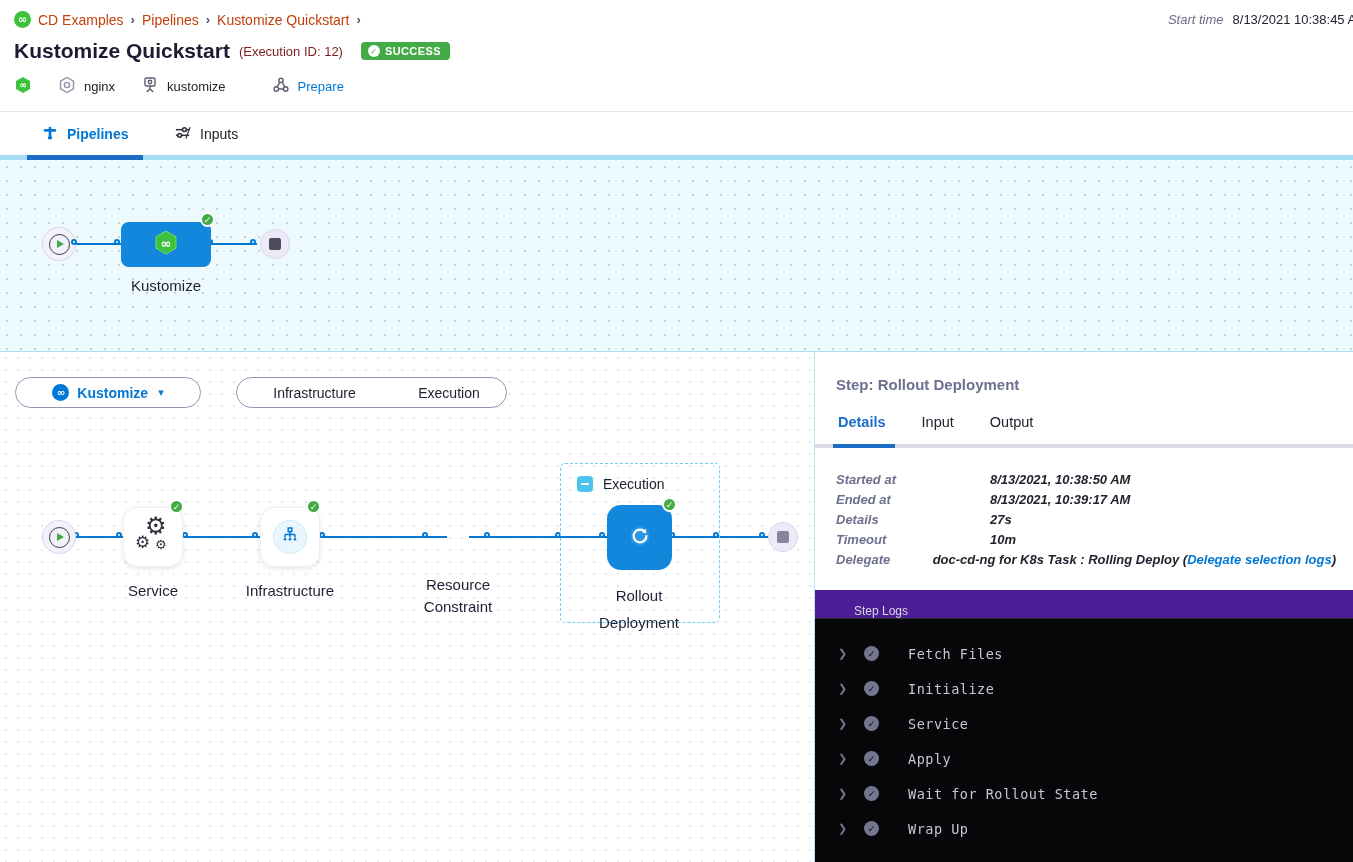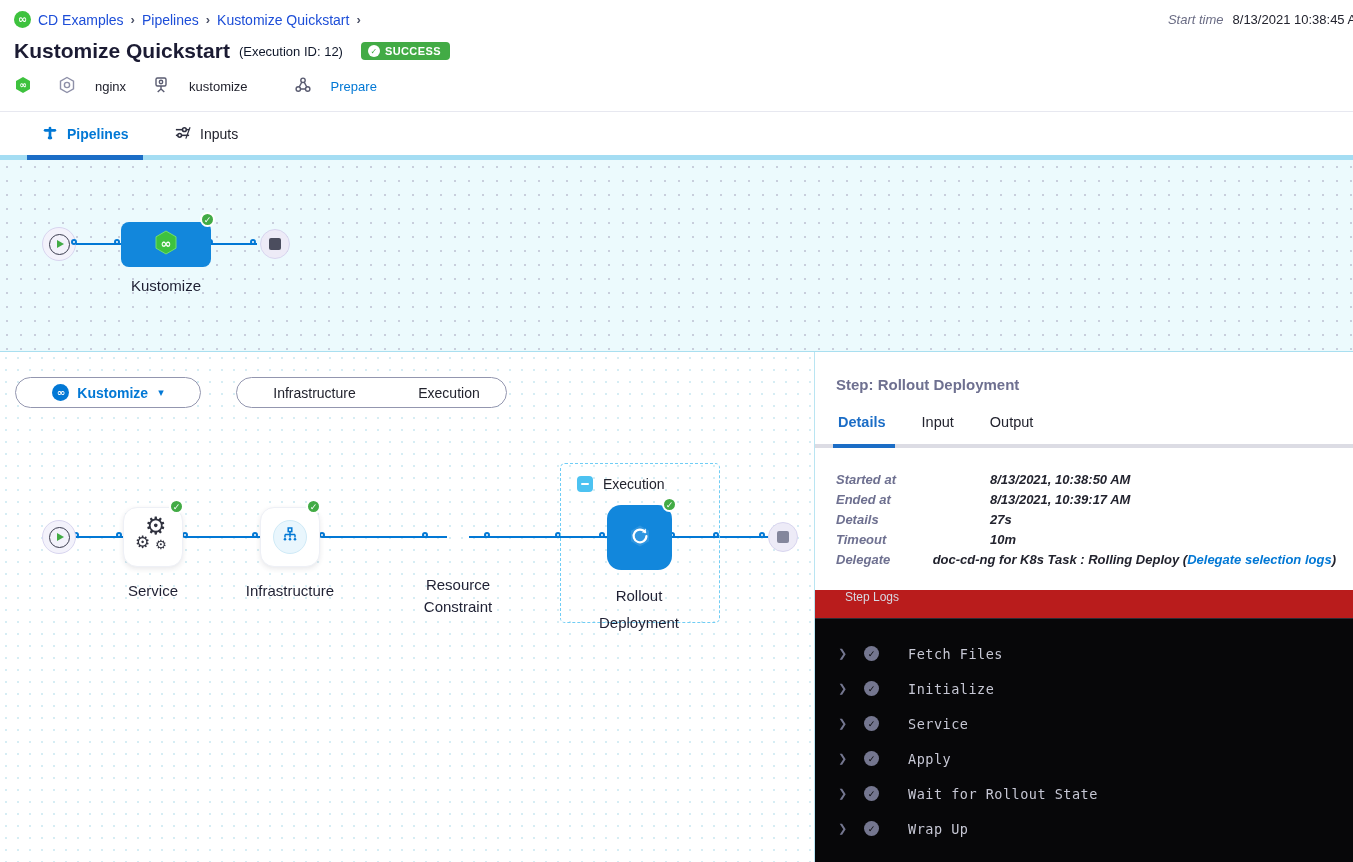--- a/index.html
+++ b/index.html
@@ -5,33 +5,33 @@
   * { margin:0; padding:0; box-sizing:border-box; }
   html,body { width:1353px; height:862px; overflow:hidden; background:#fff;
     font-family:"Liberation Sans", sans-serif; }
   .page { position:relative; width:1353px; height:862px; }
   .icon { font-family:"DejaVu Sans", sans-serif; }
 
   
   .topbar { position:relative; height:111px; background:#fff; }
   .breadcrumb { position:absolute; left:14px; top:11px; display:flex; align-items:center; gap:7px;
     font-size:14px; font-weight:500; }
-  .bc-link { color:#1d4ed8; text-decoration:none; cursor:pointer; }
+  .bc-link { color:#c2410c; text-decoration:none; cursor:pointer; }
   .bc-sep { color:#4c5268; font-size:13px; font-weight:600; }
   .harness-dot { width:17px; height:17px; border-radius:50%; background:#3ec23e; color:#fff;
     display:inline-flex; align-items:center; justify-content:center; font-size:11px; font-weight:700; }
   .titlerow { position:absolute; left:14px; top:39px; display:flex; align-items:center; }
   .page-title { font-size:21px; font-weight:700; color:#1b1b33; }
-  .exec-id { font-size:13px; color:#0f172a; margin-left:9px; }
+  .exec-id { font-size:13px; color:#7f1d1d; margin-left:9px; }
   .badge { margin-left:18px; background:#42ab45; color:#fff; border-radius:4px; padding:3px 9px 3px 7px;
     font-size:11px; font-weight:700; letter-spacing:.4px; display:inline-flex; align-items:center; gap:5px; }
   .badge-check { width:12px; height:12px; border-radius:50%; background:#fff; color:#42ab45;
     display:inline-flex; align-items:center; justify-content:center; font-size:8px; font-weight:700; }
   .metarow { position:absolute; left:14px; top:76px; display:flex; align-items:center; font-size:13px; color:#22232e; }
-  .metarow .gap-s { margin-left:26px; } .metarow .gap-t { margin-left:19px; }
+  .metarow .gap-s { margin-left:26px; } .metarow .gap-t { margin-left:8px; }
   .link-blue { color:#0278d5; cursor:pointer; }
   .starttime { position:absolute; right:-14px; top:12px; display:flex; gap:9px; font-size:13px; white-space:nowrap; }
   .starttime .lbl { color:#6b6d85;font-style:italic; }
   .starttime .val { color:#22232e; }
 
   
   .tabstrip { position:relative; height:49px; background:#fff; border-top:1px solid #e7e8f0; }
   .mtab { position:absolute; top:0; height:44px; display:flex; align-items:center; gap:9px;
     font-size:14px; cursor:pointer; }
   .mtab-pipelines { left:42px; color:#0278d5; font-weight:600; }
@@ -107,22 +107,22 @@
   .ptab.active { color:#1b6dc6; font-weight:600; }
   .ptab-bar { position:absolute; left:0; top:92px; width:100%; height:4px; background:#dcdce4; }
   .ptab-bar-active { position:absolute; left:18px; top:92px; width:62px; height:4px; background:#1b6dc6; z-index:2; }
   .detail-rows { position:absolute; left:21px; top:117px; right:17px;font-style:italic; }
   .drow { display:flex; height:20px; align-items:center; font-size:13px; font-weight:600; }
   .drow .dl { width:154px; color:#6e7090; }
   .drow .dv { color:#22232e; white-space:nowrap; }
   .dv a { color:#0278d5; font-weight:600; text-decoration:none; cursor:pointer; }
 
   .logs { position:absolute; left:0; top:238px; width:538px; height:272px; background:#070709; }
-  .logs-header { height:29px; display:flex; align-items:flex-start; padding-left:30px;
-    border-bottom:1px solid #2b2b33; background:#b91c1c; }
+  .logs-header { height:29px; display:flex; align-items:flex-end; padding-left:39px;
+    border-bottom:1px solid #2b2b33; background:#4c1d95; }
   .logs-header span { color:#d8d9e2; font-size:12px; }
   .logs-body { padding-top:17px; }
   .log-row { height:35px; display:flex; align-items:center; cursor:pointer; }
   .log-chevron { width:26px; margin-left:23px; color:#74768f; font-size:11px; }
   .log-check { width:15px; height:15px; border-radius:50%; background:#74768f; color:#070709;
     display:flex; align-items:center; justify-content:center; font-size:9px; font-weight:700; }
   .log-text { margin-left:29px; font-family:"DejaVu Sans Mono", monospace; font-size:13.5px;
     letter-spacing:.5px; color:#c6c7d4; }
 </style>
 </head>

